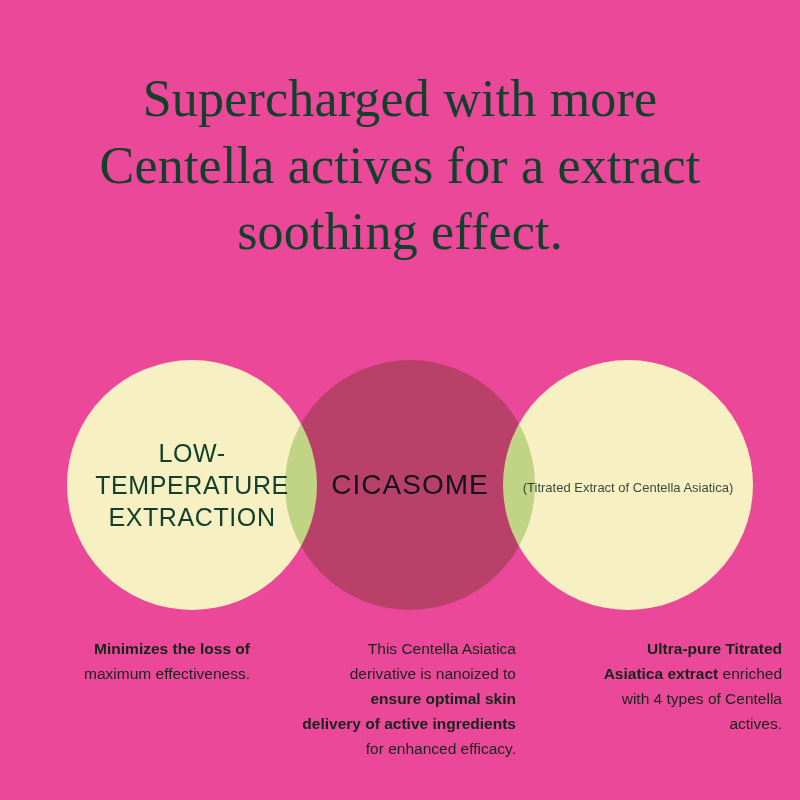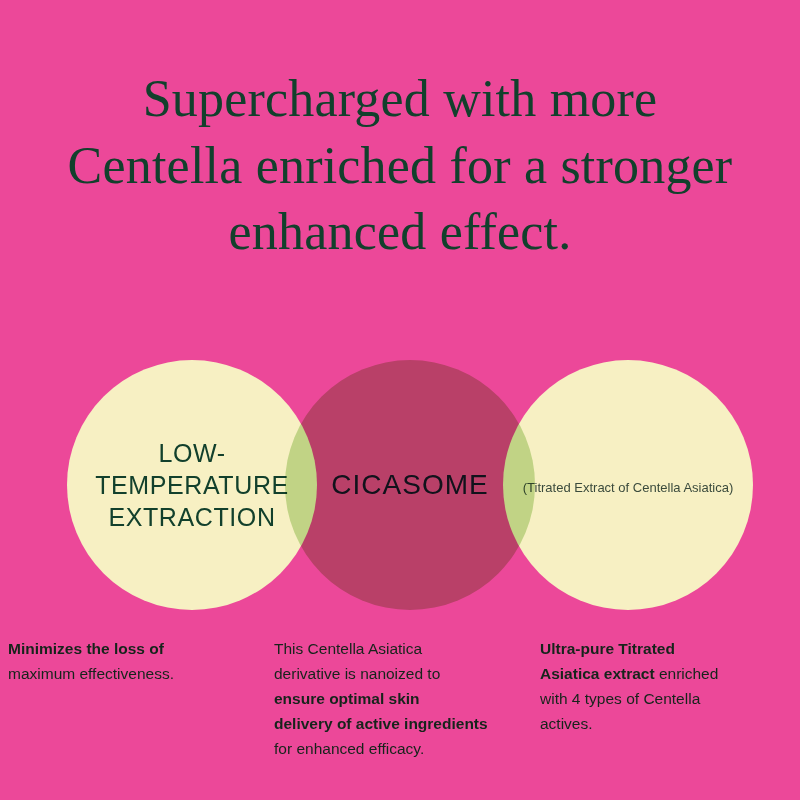--- a/index.html
+++ b/index.html
@@ -103,43 +103,43 @@
   
   .captions {
     position: absolute;
     top: 636px;
     left: 0;
     width: 800px;
     display: flex;
   }
   .caption {
     width: 266px;
-    text-align: left;
+    text-align: right;
     font-size: 15.5px;
     line-height: 1.62;
     color: #16241b;
-    padding: 0 8px;
+    padding: 0 16px;
     box-sizing: border-box;
   }
   .caption b {
     font-weight: bold;
   }
   .caption .ln {
     display: block;
   }
 </style>
 </head>
 <body>
 
 <div class="page">
 
   <div class="headline">
     <span class="hl-line">Supercharged with more</span>
-    <span class="hl-line">Centella enriched for a stronger</span>
-    <span class="hl-line">enhanced effect.</span>
+    <span class="hl-line">Centella actives for a extract</span>
+    <span class="hl-line">soothing effect.</span>
   </div>
 
   <div class="circles">
 
     <div class="circle left">
       <div class="circle-inner">
         <div class="c-title">
           <span class="ln">LOW-</span>
           <span class="ln">TEMPERATURE</span>
           <span class="ln">EXTRACTION</span>

